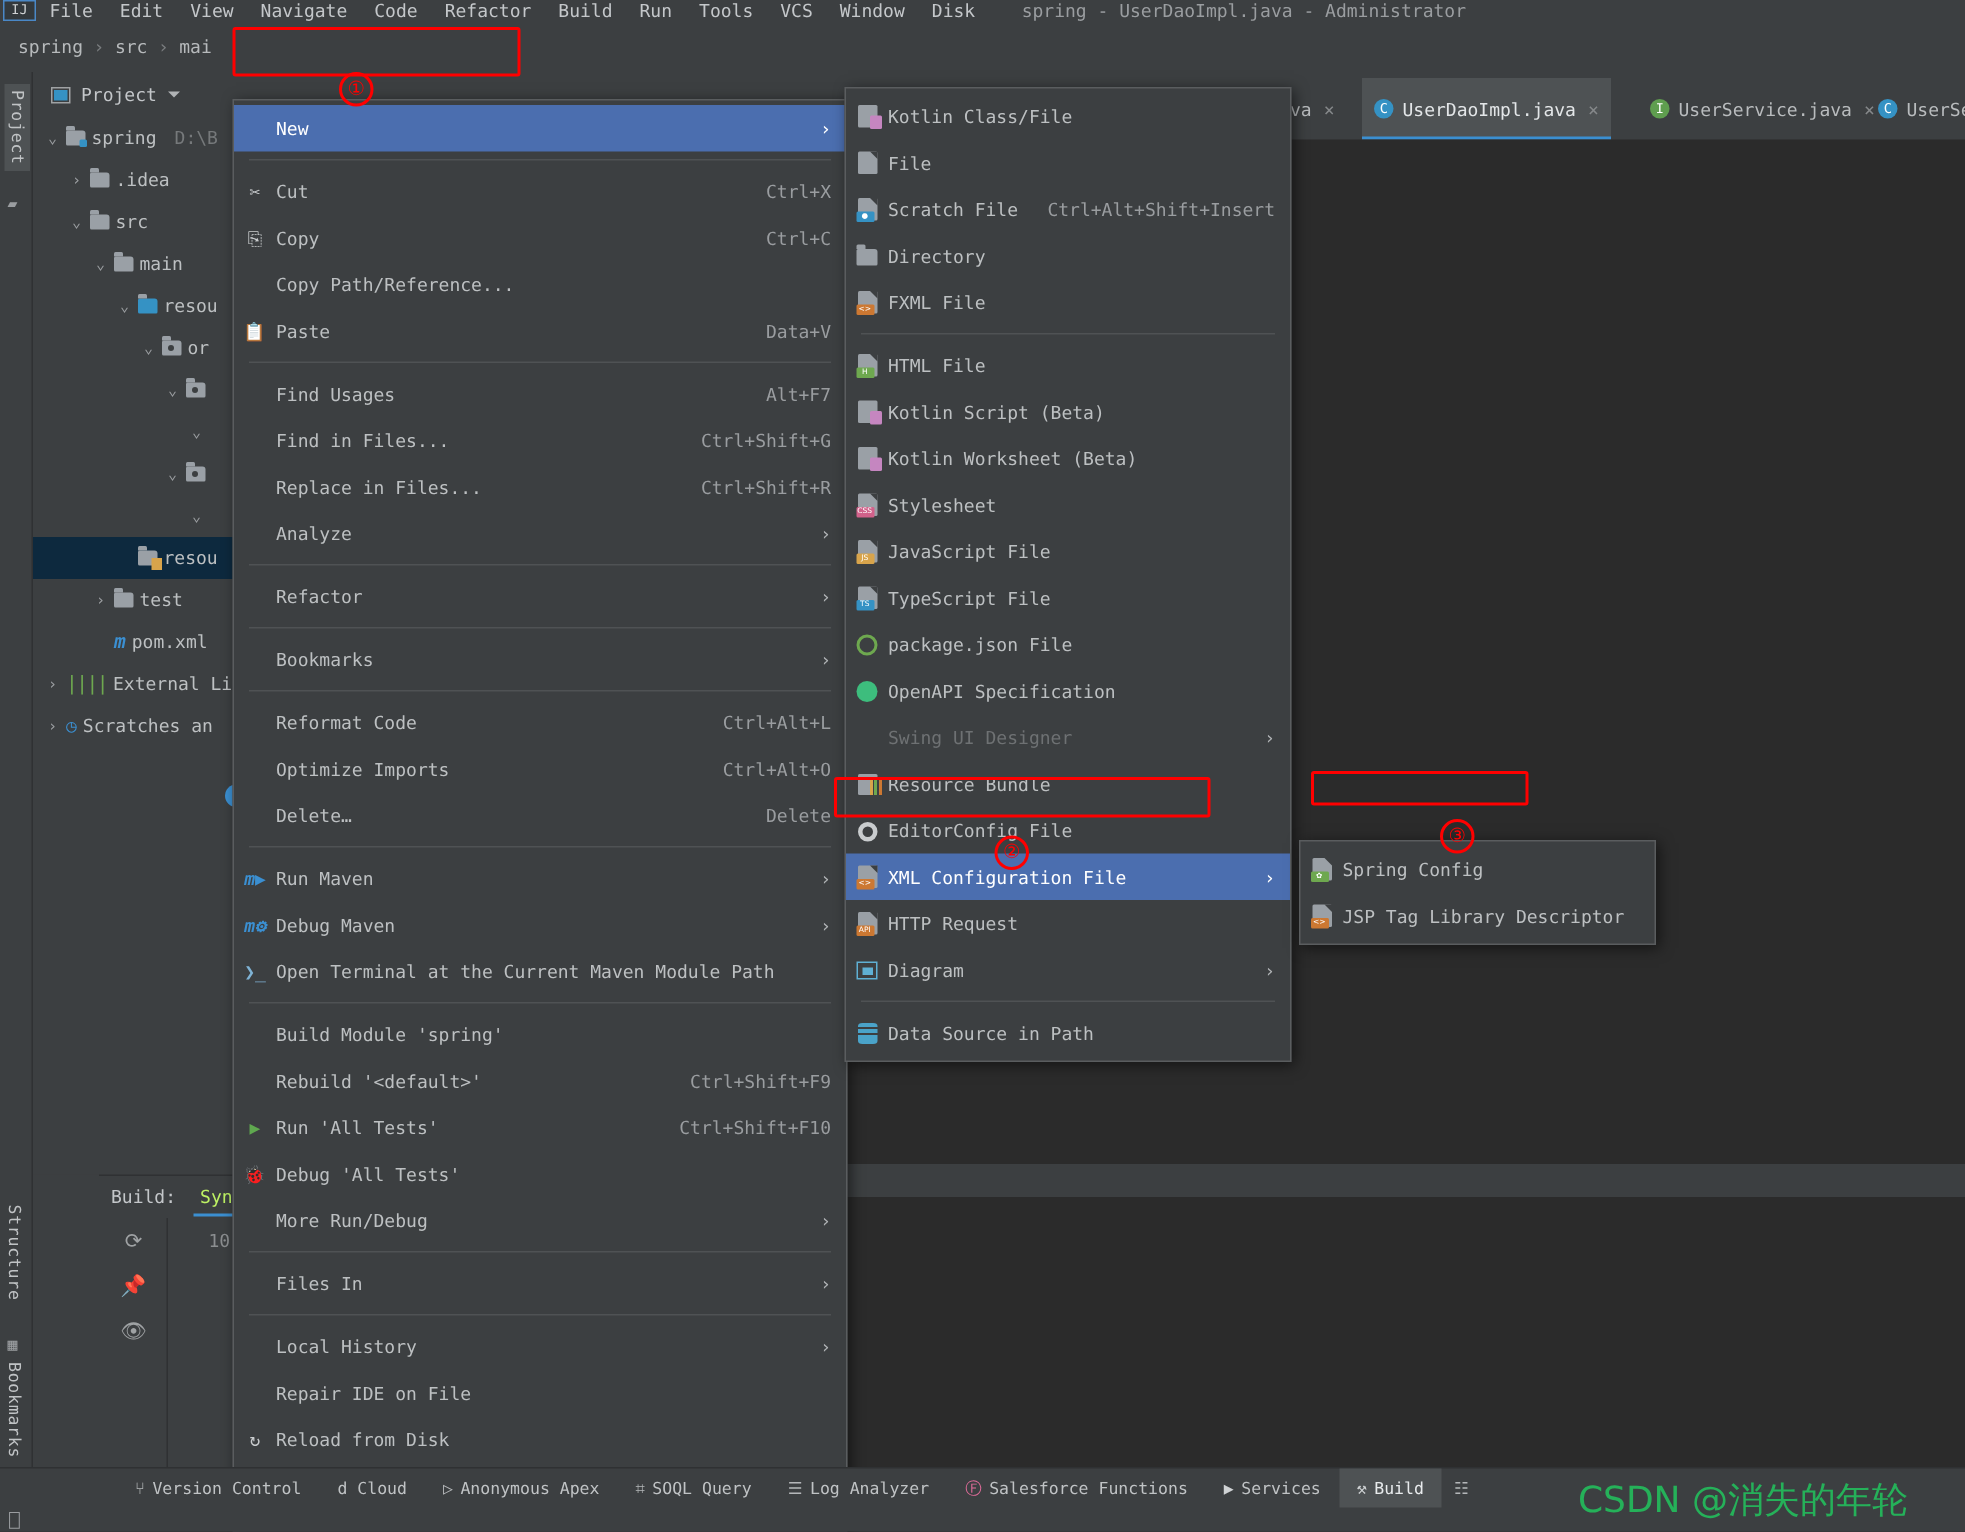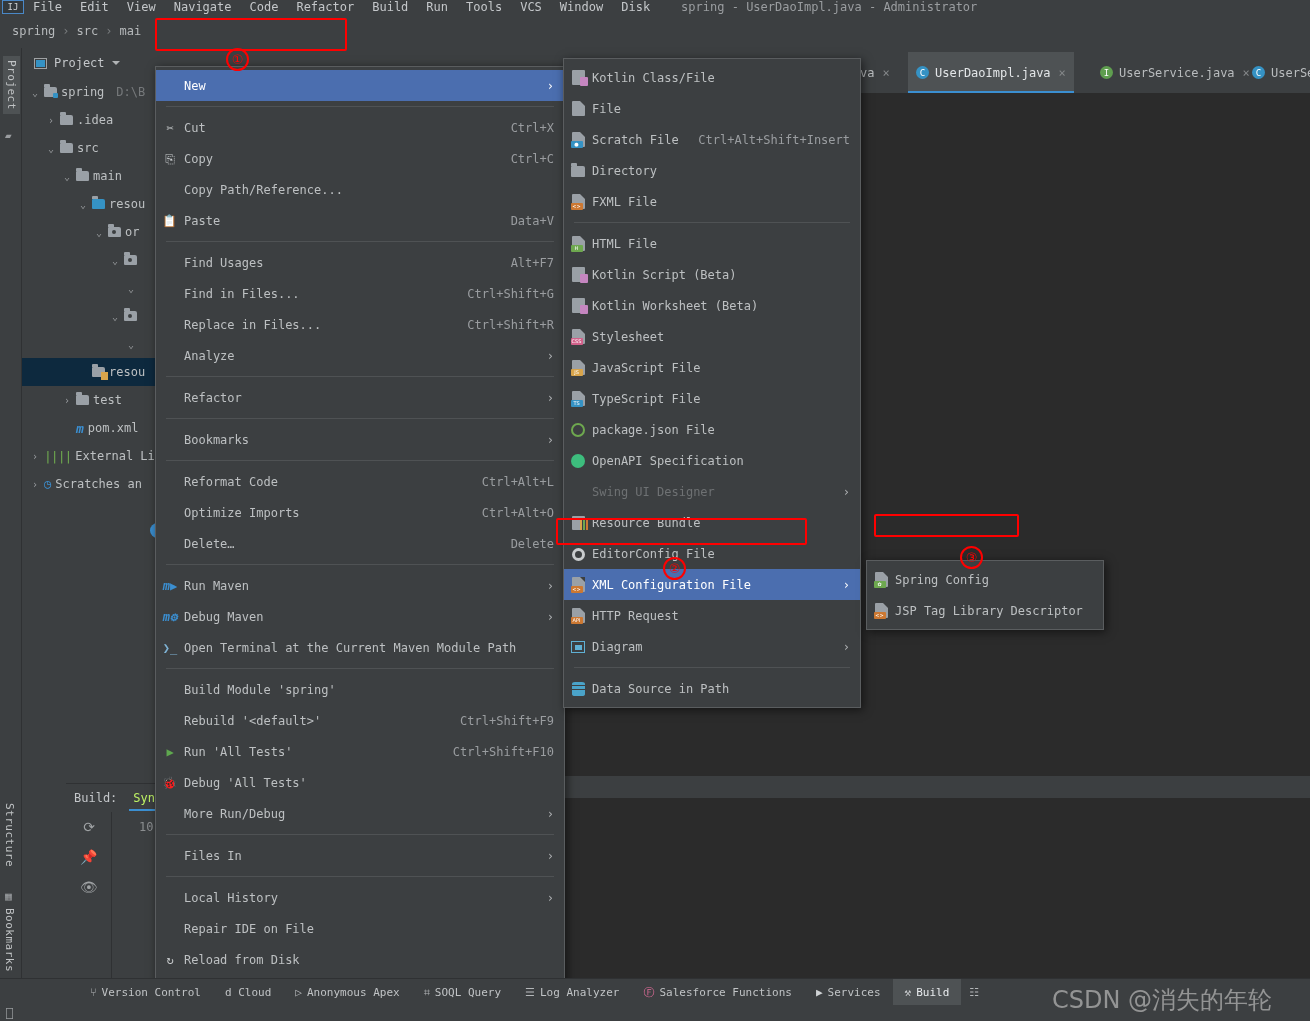--- a/index.html
+++ b/index.html
@@ -237,21 +237,21 @@
     background:#3c3f41; border-top:1px solid #2f3133;
   }
   #sb-items { display:flex; align-items:center; height:26px; font-size:11px; color:#c0c3c5; gap:0; }
   .sb { display:flex; align-items:center; gap:5px; padding:0 12px; height:26px; white-space:nowrap; }
   .sb.active { background:#4e5254; color:#e8ebed; }
   .sb-ic { font-size:11px; color:#b4b7b9; display:flex; align-items:center; }
   #sb-bottom-icon { position:absolute; left:6px; top:28px; color:#9a9da0; font-size:12px; }
   #watermark {
     position:absolute; right:38px; top:984px;
     font-family:"DejaVu Sans","Liberation Sans",sans-serif;
-    font-size:24px; color:#a3a3a3; opacity:.85; white-space:nowrap;
+    font-size:24px; color:#22c55e; opacity:.85; white-space:nowrap;
   }
 </style>
 </head>
 <body>
 
 <div id="root">
 
   <div id="menubar">
     <div class="logo">IJ</div>
     <div id="menubar-items" style="display:flex;align-items:flex-end;">

